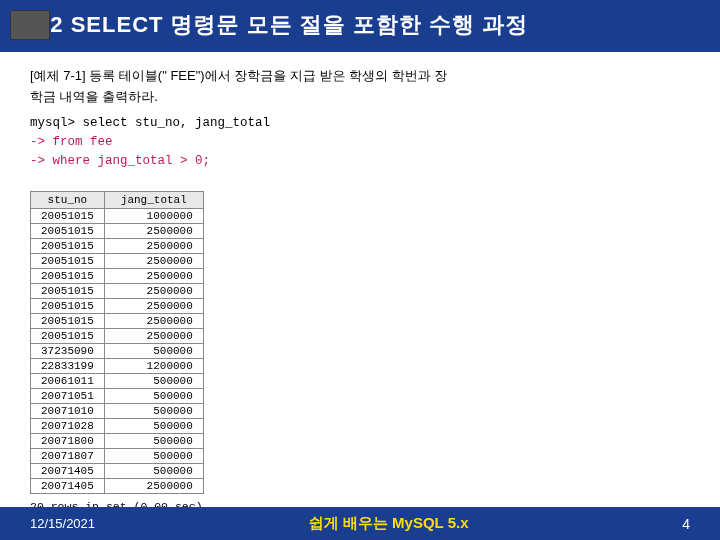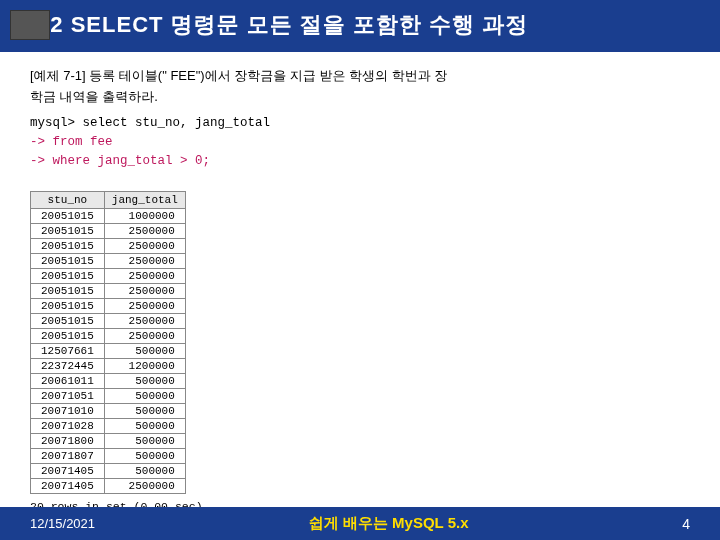--- a/index.html
+++ b/index.html
@@ -71,21 +71,21 @@
       border-collapse: collapse;
       font-family: 'Courier New', Courier, monospace;
       font-size: 11px;
       margin-bottom: 6px;
       border: 1px solid #888;
     }
 
     .result-table th {
       background: #e8e8e8;
       border: 1px solid #888;
-      padding: 2px 7px;
+      padding: 2px 16px;
       text-align: center;
       font-weight: normal;
     }
 
     .result-table td {
       border: 1px solid #888;
       padding: 1px 10px;
       text-align: right;
       color: #000;
     }
@@ -204,25 +204,25 @@
           </tr>
           <tr>
             <td>20051015</td>
             <td>2500000</td>
           </tr>
           <tr>
             <td>20051015</td>
             <td>2500000</td>
           </tr>
           <tr>
-            <td>12507661</td>
-            <td>500000</td>
-          </tr>
-          <tr>
-            <td>22372445</td>
+            <td>37235090</td>
+            <td>500000</td>
+          </tr>
+          <tr>
+            <td>22833199</td>
             <td>1200000</td>
           </tr>
           <tr>
             <td>20061011</td>
             <td>500000</td>
           </tr>
           <tr>
             <td>20071051</td>
             <td>500000</td>
           </tr>

